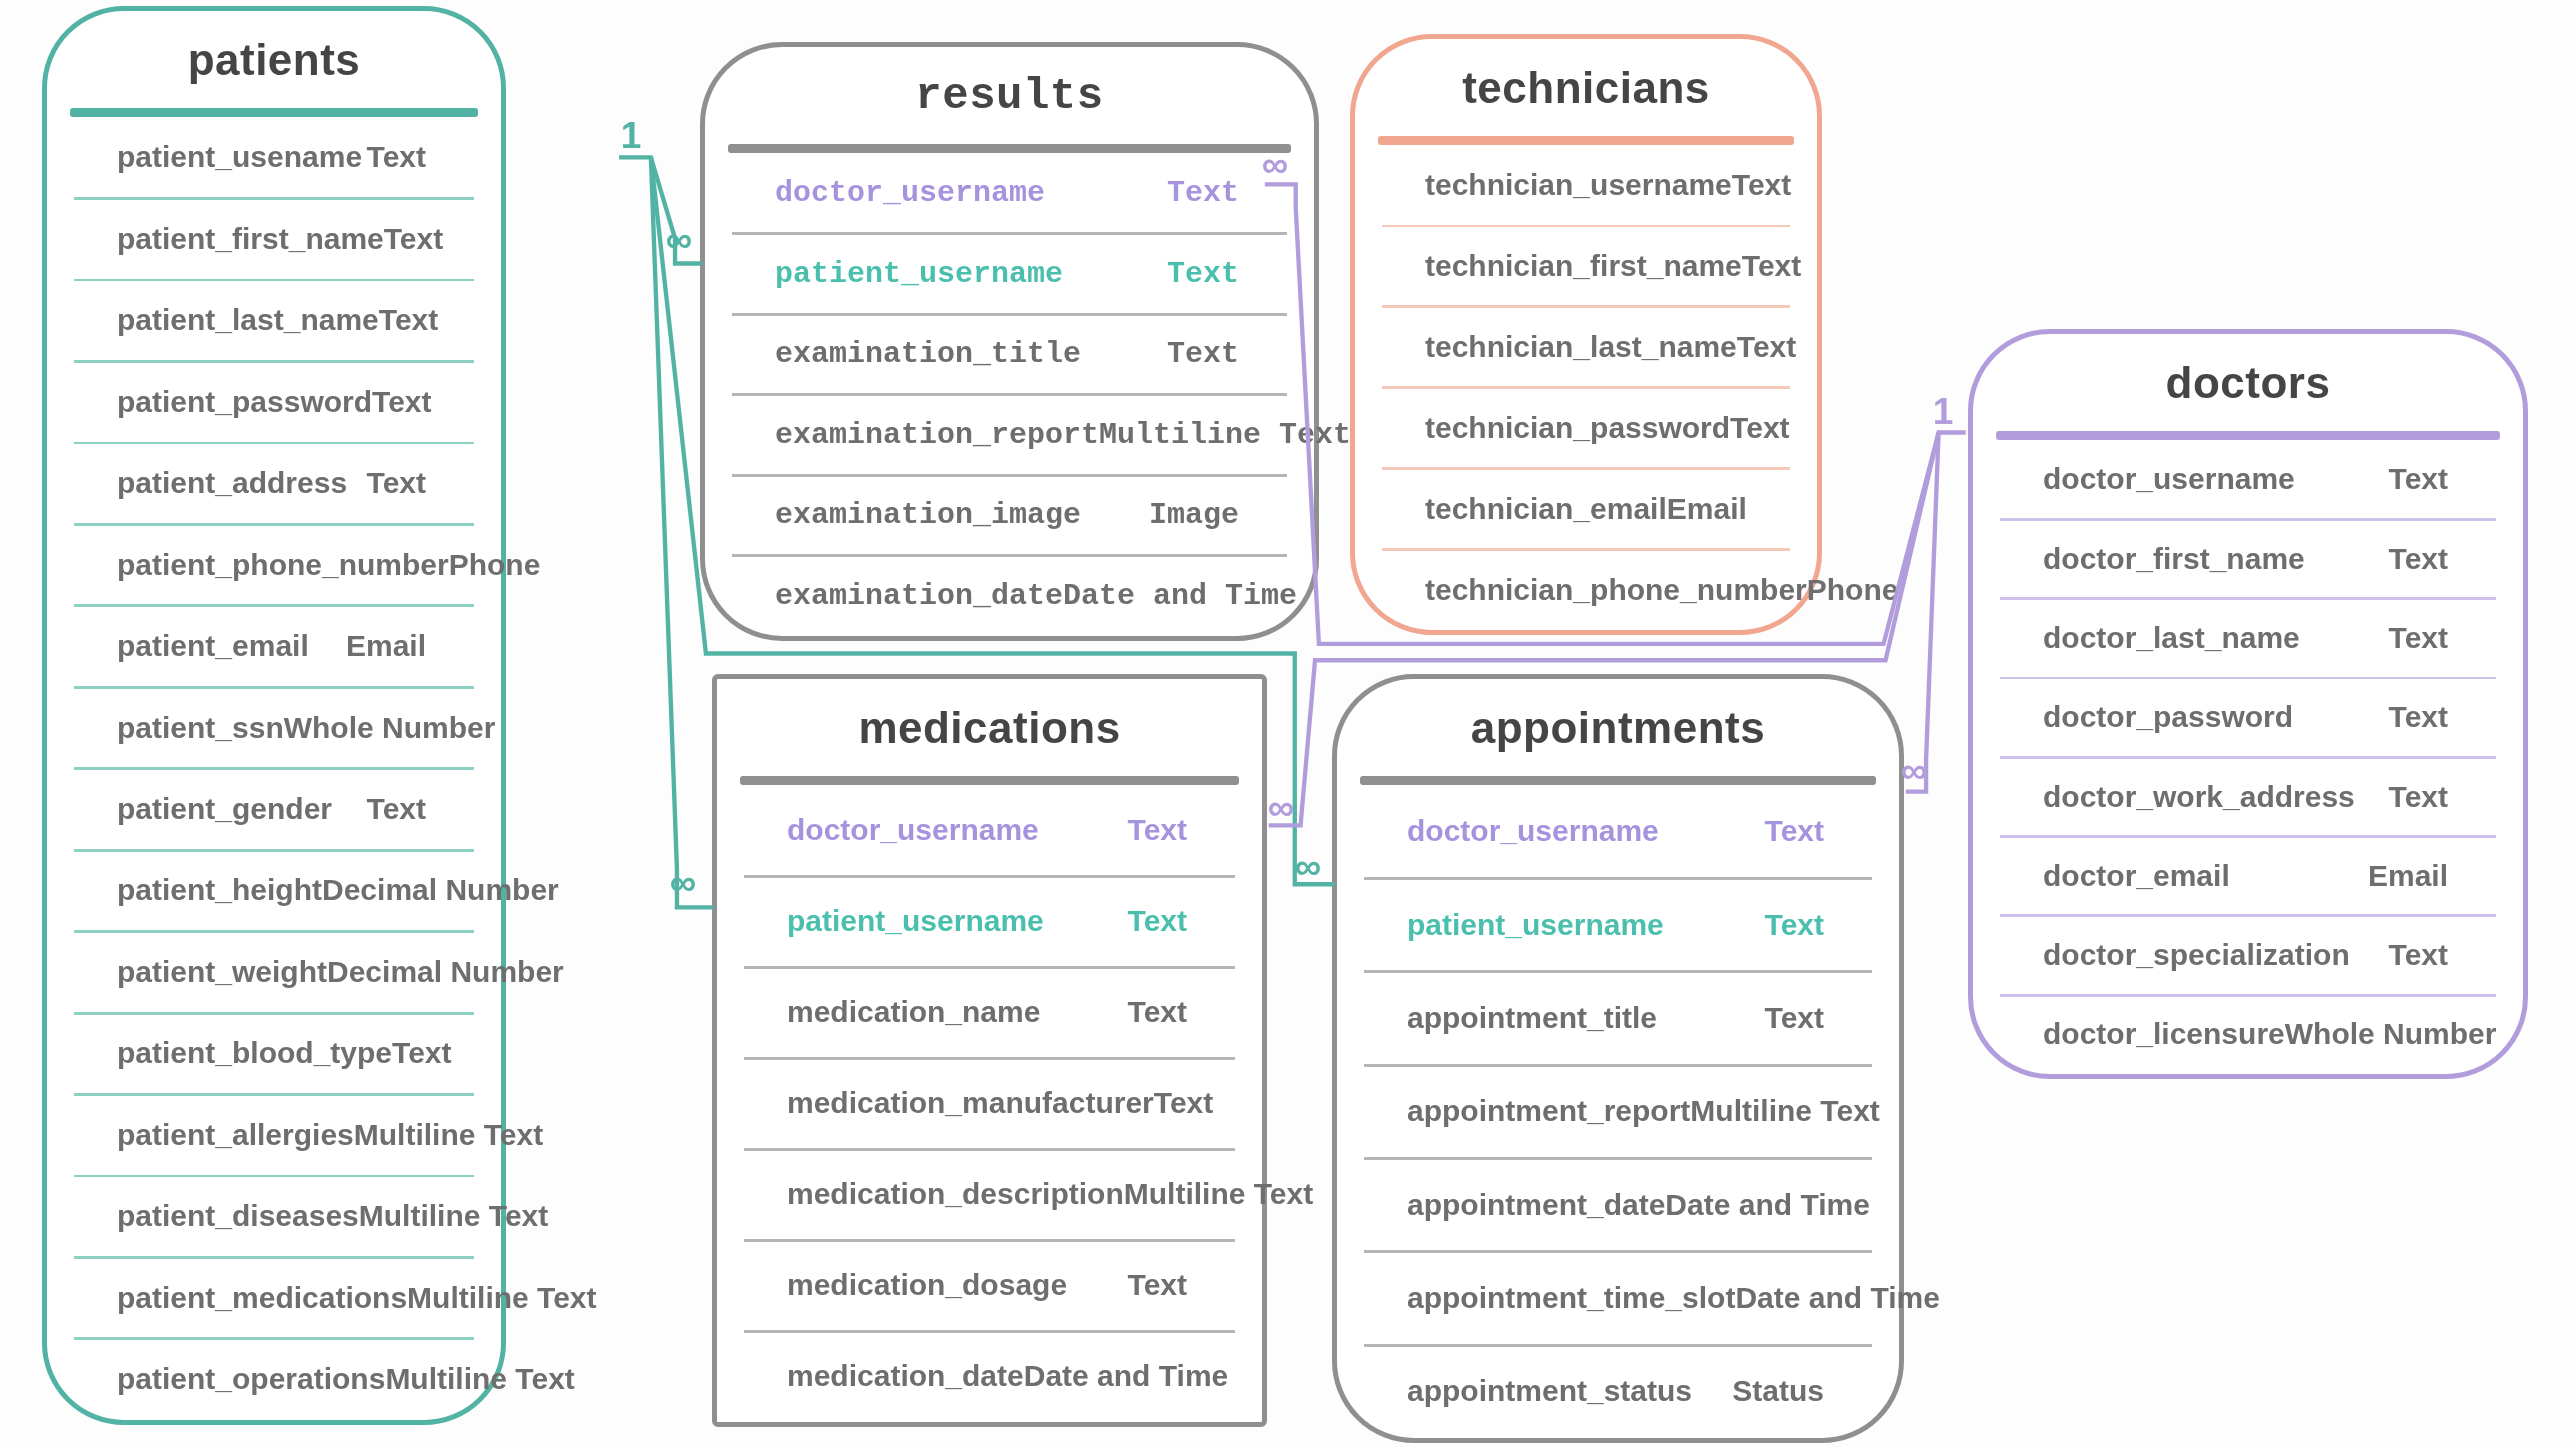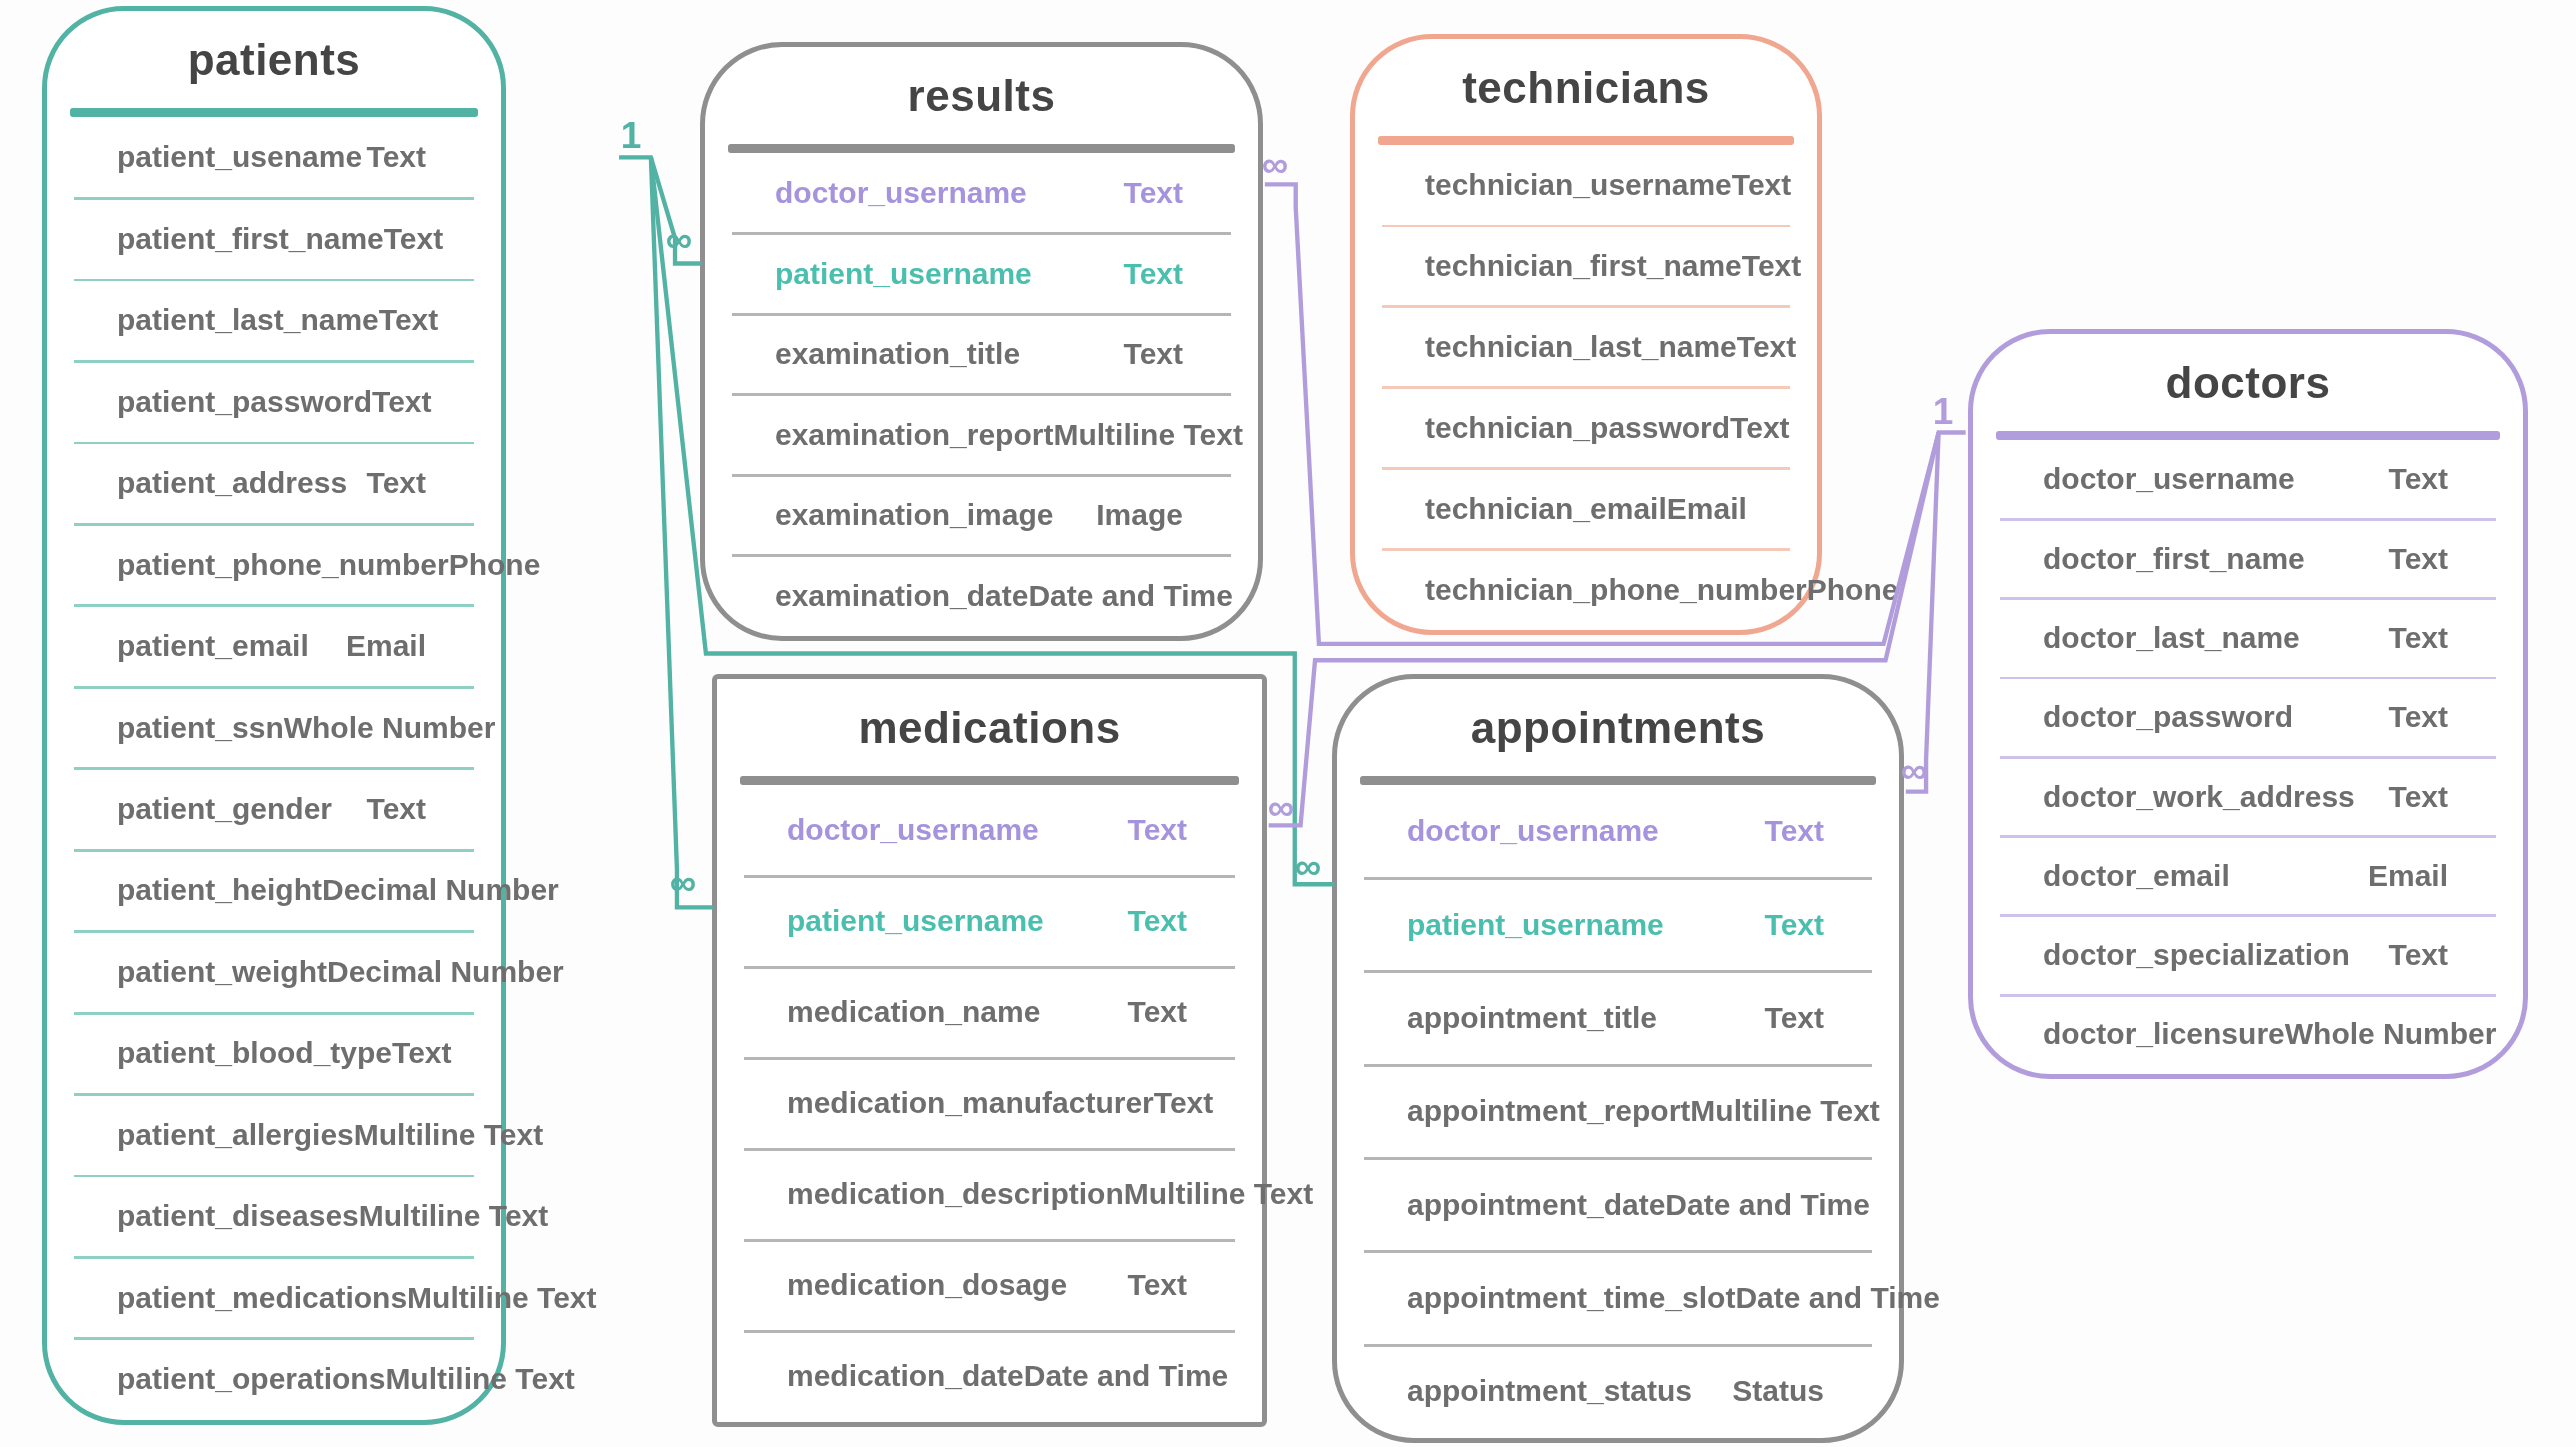--- a/index.html
+++ b/index.html
@@ -112,21 +112,21 @@
         <div class="field-row">
           <span class="field-name">patient_medications</span>
           <span class="field-type">Multiline Text</span>
         </div>
         <div class="field-row">
           <span class="field-name">patient_operations</span>
           <span class="field-type">Multiline Text</span>
         </div>
       </div>
     </div>
-    <div class="table-box" style="left: 700px; top: 42px; width: 563px; height: 599px; --line: #8F8F8F; --divider: #B5B5B5;">
+    <div class="table-box" style="left: 700px; top: 42px; width: 619px; height: 599px; font-family: Liberation Mono, monospace; --line: #8F8F8F; --divider: #B5B5B5;">
       <div class="table-title">results</div>
       <div class="header-rule"></div>
       <div class="rows">
         <div class="field-row">
           <span class="field-name" style="color: rgb(165, 147, 222);">doctor_username</span>
           <span class="field-type" style="color: rgb(165, 147, 222);">Text</span>
         </div>
         <div class="field-row">
           <span class="field-name" style="color: rgb(75, 191, 173);">patient_username</span>
           <span class="field-type" style="color: rgb(75, 191, 173);">Text</span>

